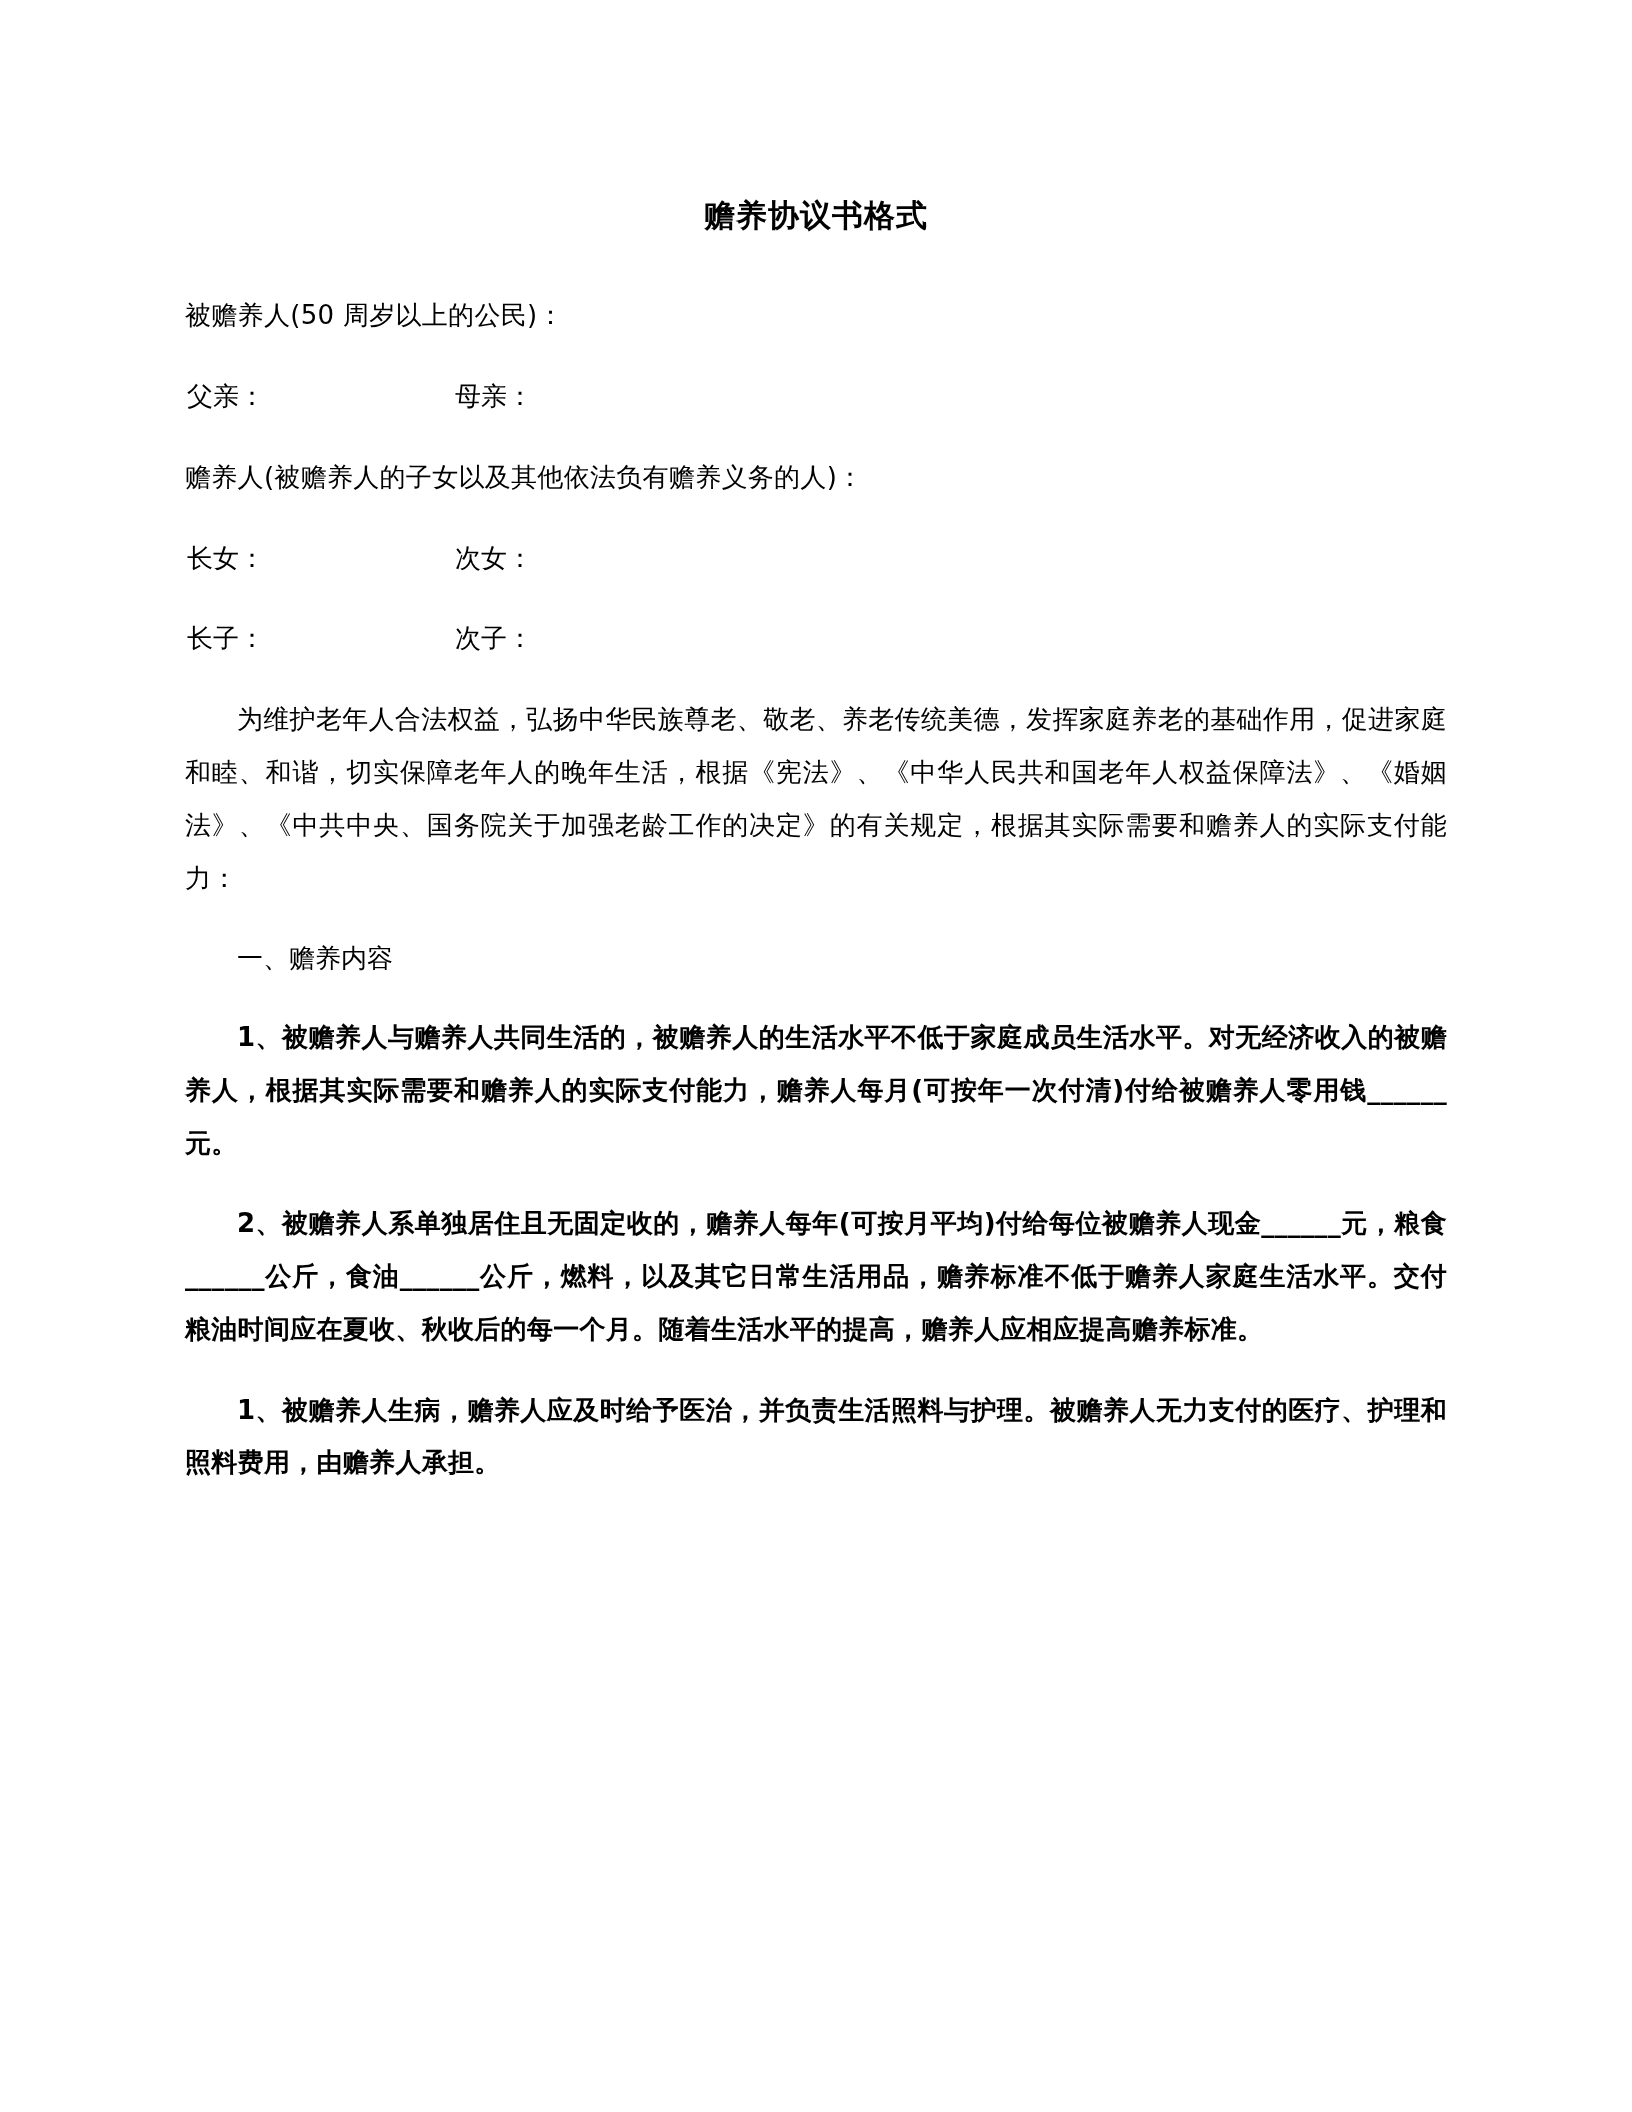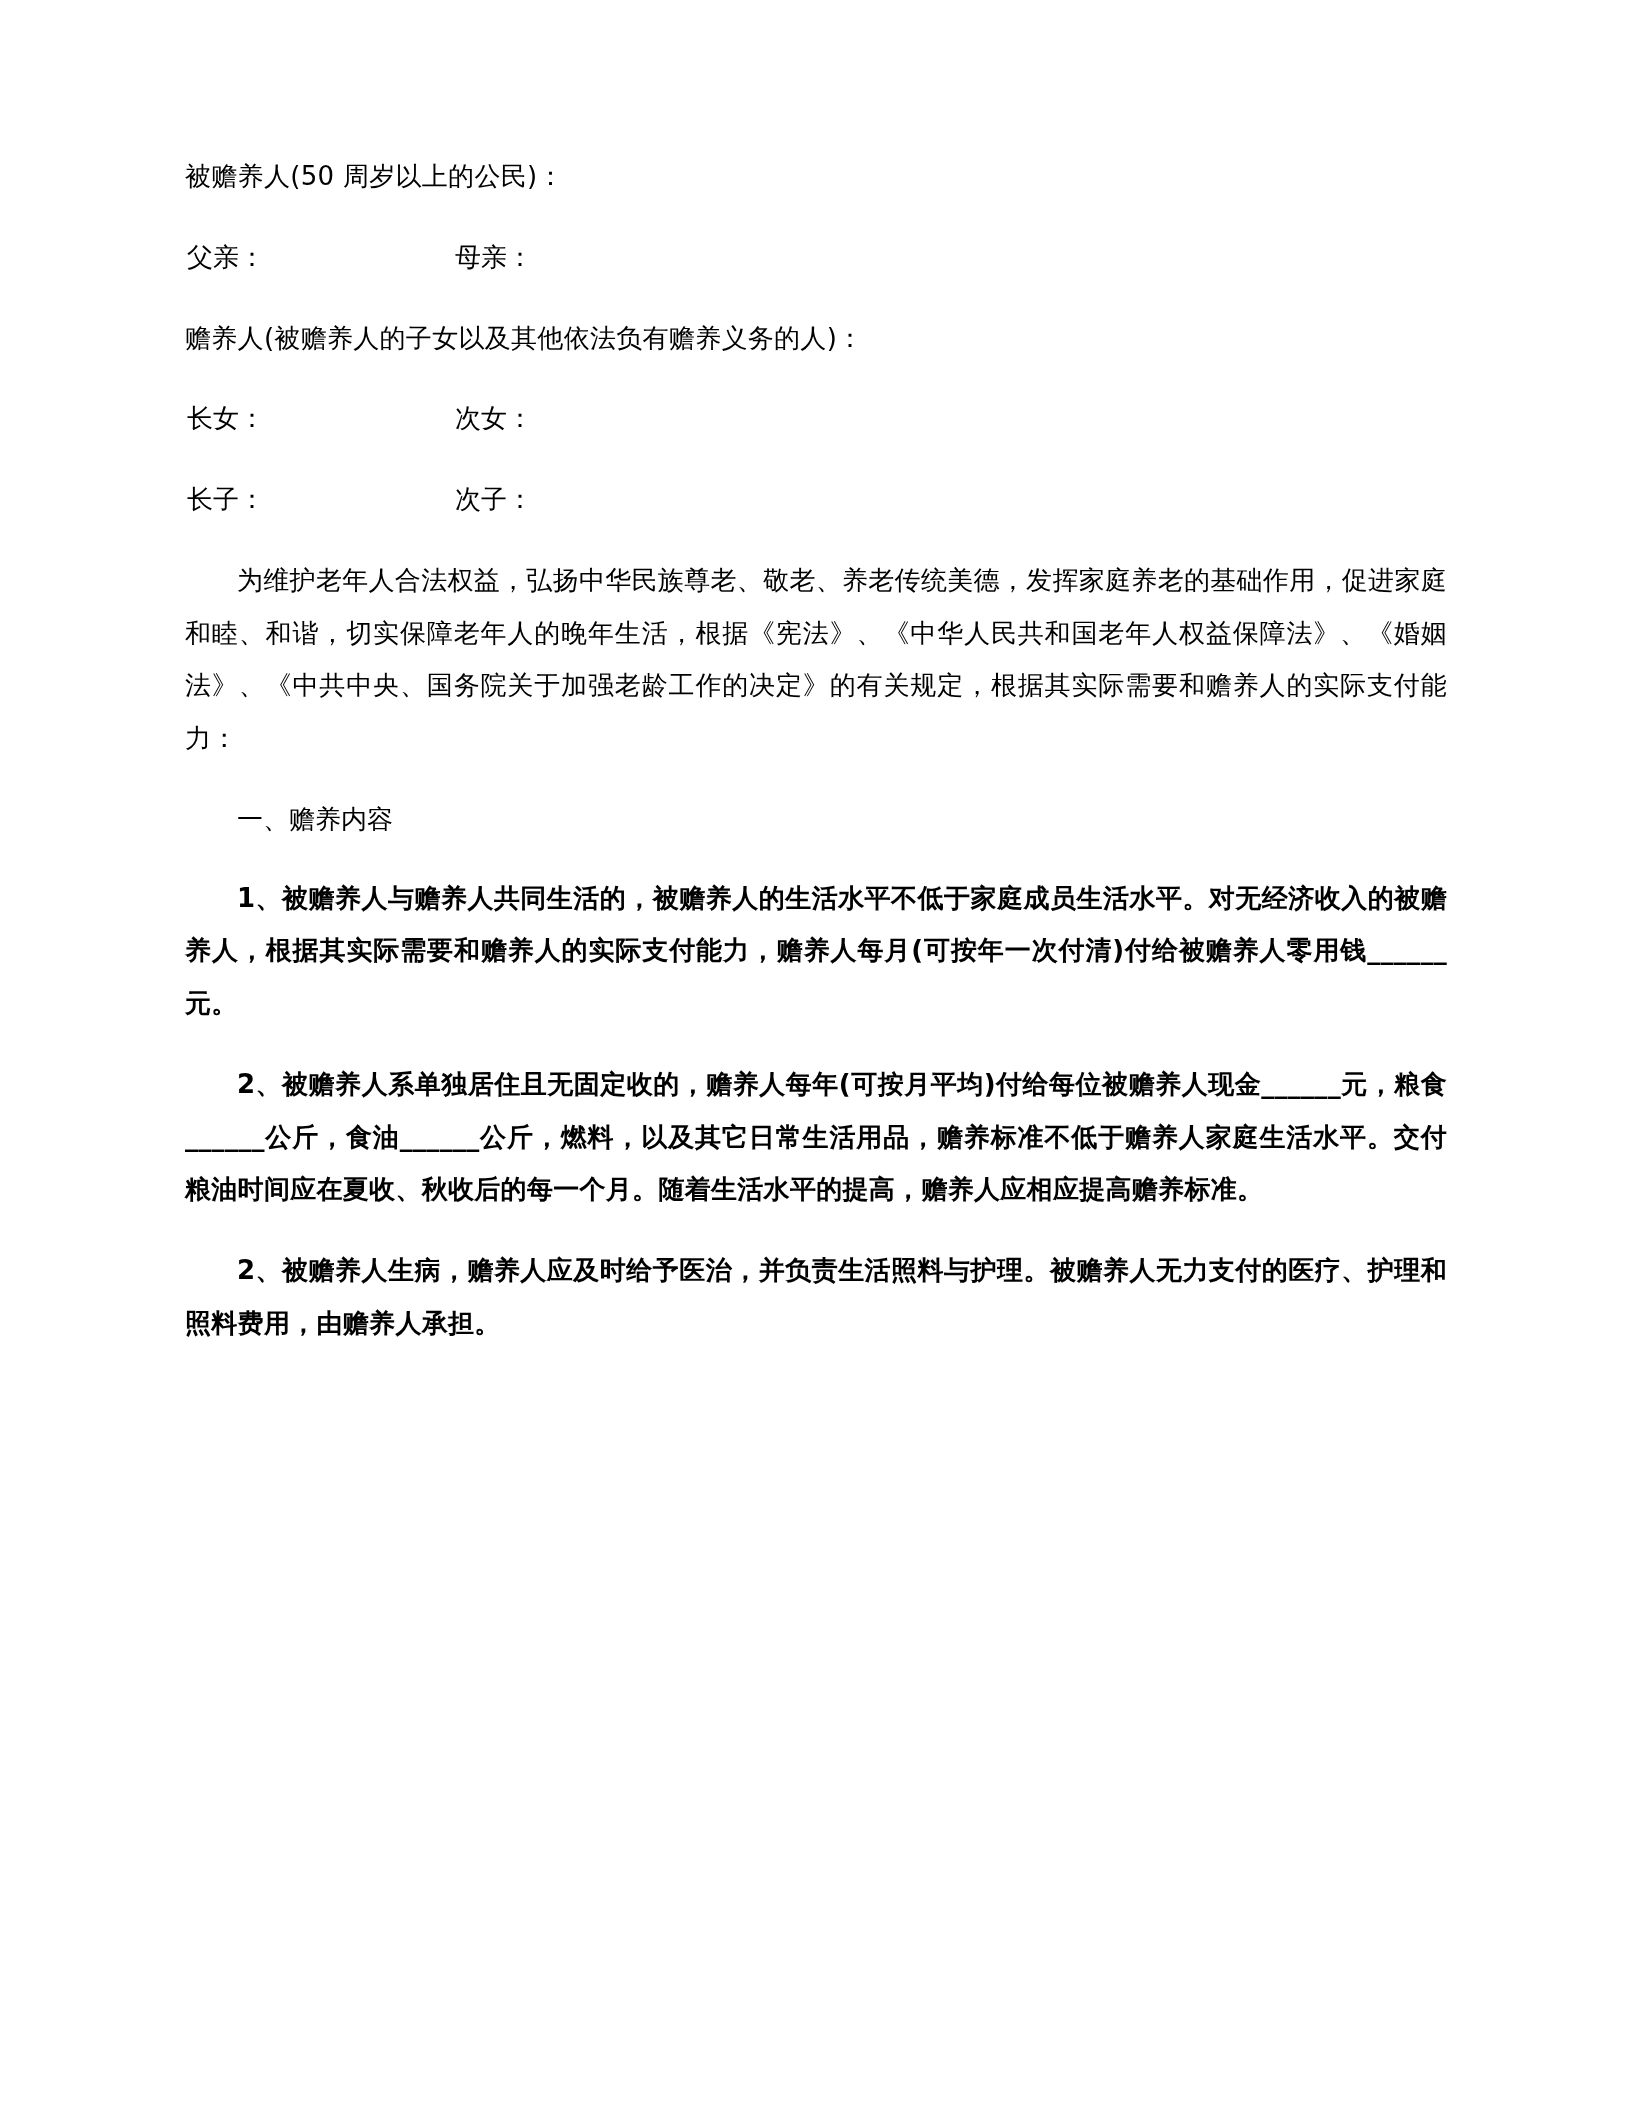--- a/index.html
+++ b/index.html
@@ -57,20 +57,21 @@
     line-height: 2.03;
     margin: 0 0 26px 0;
     text-indent: 52px;
   }
 </style>
 </head>
 <body>
 
 <div class="page">
 
+  <div class="doc-title">赡养协议书格式</div>
 
   <div class="para">被赡养人(50 周岁以上的公民)：</div>
 
   <div class="label-row">
     <span class="slot-a">父亲：</span><span>母亲：</span>
   </div>
 
   <div class="para">赡养人(被赡养人的子女以及其他依法负有赡养义务的人)：</div>
 
   <div class="label-row">
@@ -80,15 +81,15 @@
   <div class="label-row">
     <span class="slot-a">长子：</span><span>次子：</span>
   </div>
 
   <div class="para indent">为维护老年人合法权益，弘扬中华民族尊老、敬老、养老传统美德，发挥家庭养老的基础作用，促进家庭和睦、和谐，切实保障老年人的晚年生活，根据《宪法》、《中华人民共和国老年人权益保障法》、《婚姻法》、《中共中央、国务院关于加强老龄工作的决定》的有关规定，根据其实际需要和赡养人的实际支付能力：</div>
 
   <div class="section-head">一、赡养内容</div>
 
   <div class="para indent bold">1、被赡养人与赡养人共同生活的，被赡养人的生活水平不低于家庭成员生活水平。对无经济收入的被赡养人，根据其实际需要和赡养人的实际支付能力，赡养人每月(可按年一次付清)付给被赡养人零用钱______元。</div>
   <div class="para indent bold">2、被赡养人系单独居住且无固定收的，赡养人每年(可按月平均)付给每位被赡养人现金______元，粮食______公斤，食油______公斤，燃料，以及其它日常生活用品，赡养标准不低于赡养人家庭生活水平。交付粮油时间应在夏收、秋收后的每一个月。随着生活水平的提高，赡养人应相应提高赡养标准。</div>
-  <div class="para indent bold">2、被赡养人生病，赡养人应及时给予医治，并负责生活照料与护理。被赡养人无力支付的医疗、护理和照料费用，由赡养人承担。</div>
+  <div class="para indent bold">1、被赡养人生病，赡养人应及时给予医治，并负责生活照料与护理。被赡养人无力支付的医疗、护理和照料费用，由赡养人承担。</div>
 
 </div>
 
 </body></html>

